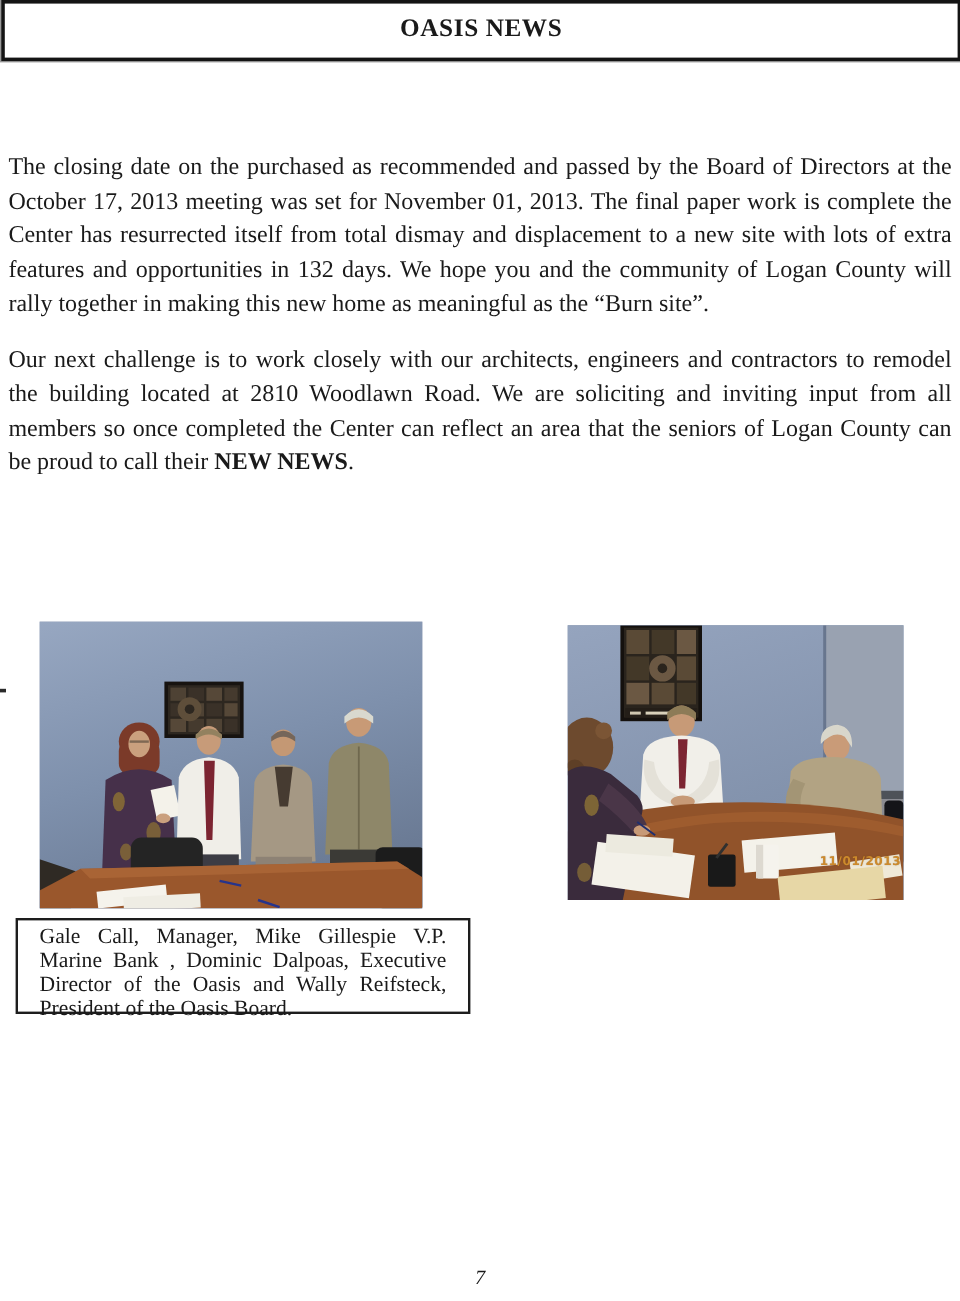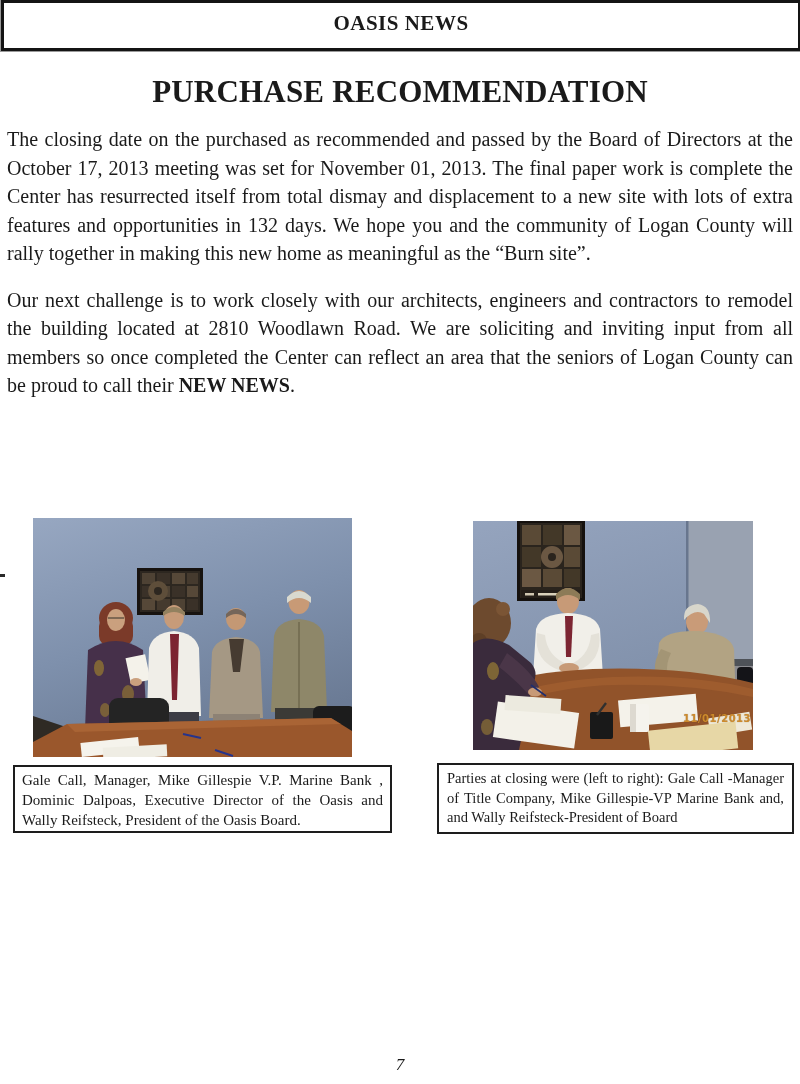--- a/index.html
+++ b/index.html
@@ -54,22 +54,22 @@
   }
   
   .caption-box{
     position:absolute;
     border:2px solid #1d1d1d;
     background:#ffffff;
     box-sizing:border-box;
     text-align:justify;
   }
   .caption-left{
-    left:13px;top:765px;width:379px;height:68px;
-    padding:3px 7px;font-size:15px;line-height:20px;
+    left:13px;top:765px;width:379px;height:80px;
+    padding:3px 18px;font-size:18px;line-height:20px;
   }
   .caption-right{
     left:437px;top:763px;width:357px;height:71px;
     padding:4px 8px;font-size:14.5px;line-height:19.5px;
   }
   
   .page-number{
     position:absolute;left:0;top:1055px;width:100%;
     text-align:center;font-size:17px;font-style:italic;
   }
@@ -80,21 +80,20 @@
 </style>
 </head>
 <body>
 
 <div class="page">
 
   <div class="masthead-box">
     <span class="masthead-title">OASIS NEWS</span>
   </div>
 
-  <h1 class="article-title">PURCHASE RECOMMENDATION</h1>
 
   <section class="article-body">
     <p>The closing date on the purchased as recommended and passed by the Board of Directors at the October 17, 2013 meeting was set for November 01, 2013. The final paper work is complete the Center has resurrected itself from total dismay and displacement to a new site with lots of extra features and opportunities in 132 days. We hope you and the community of Logan County will rally together in making this new home as meaningful as the “Burn site”.</p>
     <p><span>Our next challenge is to work closely with our architects, engineers and contractors to remodel the building located at 2810 Woodlawn Road. We are soliciting and inviting input from all members so once completed the Center can reflect an area that the seniors of Logan County can be proud to call their </span><b>NEW NEWS</b><span>.</span></p>
   </section>
 
   <figure class="photo photo-left" style="margin:0">
     <svg viewBox="0 0 319 239" preserveAspectRatio="none" aria-hidden="true">
       <defs>
         <linearGradient id="wallL" x1="0" y1="0" x2="0.4" y2="1">
@@ -257,19 +256,18 @@
         <ellipse cx="62" cy="171" rx="7" ry="4.5" fill="#c79a77"></ellipse>
         <line x1="58" y1="164" x2="73" y2="175" stroke="#1f2e6e" stroke-width="1.6"></line>
         <rect x="22" y="186" width="82" height="36" fill="#f3f1e9" transform="rotate(8 63 204)"></rect>
         <rect x="32" y="176" width="56" height="15" fill="#eceadf" transform="rotate(4 60 183)"></rect>
       </g>
     </svg>
     <span class="photo-timestamp">11/01/2013</span>
   </figure>
 
   <div class="caption-box caption-left">Gale Call, Manager, Mike Gillespie V.P. Marine Bank , Dominic Dalpoas, Executive Director of the Oasis and Wally Reifsteck, President of  the Oasis Board.</div>
-  <div class="caption-box caption-right">Parties at closing were (left to right):  Gale Call -Manager of Title Company, Mike Gillespie-VP Marine Bank and, and Wally Reifsteck-President of Board</div>
 
   <div class="page-number">7</div>
 
   <div class="scan-artifact"></div>
 
 </div>
 
 </body></html>

